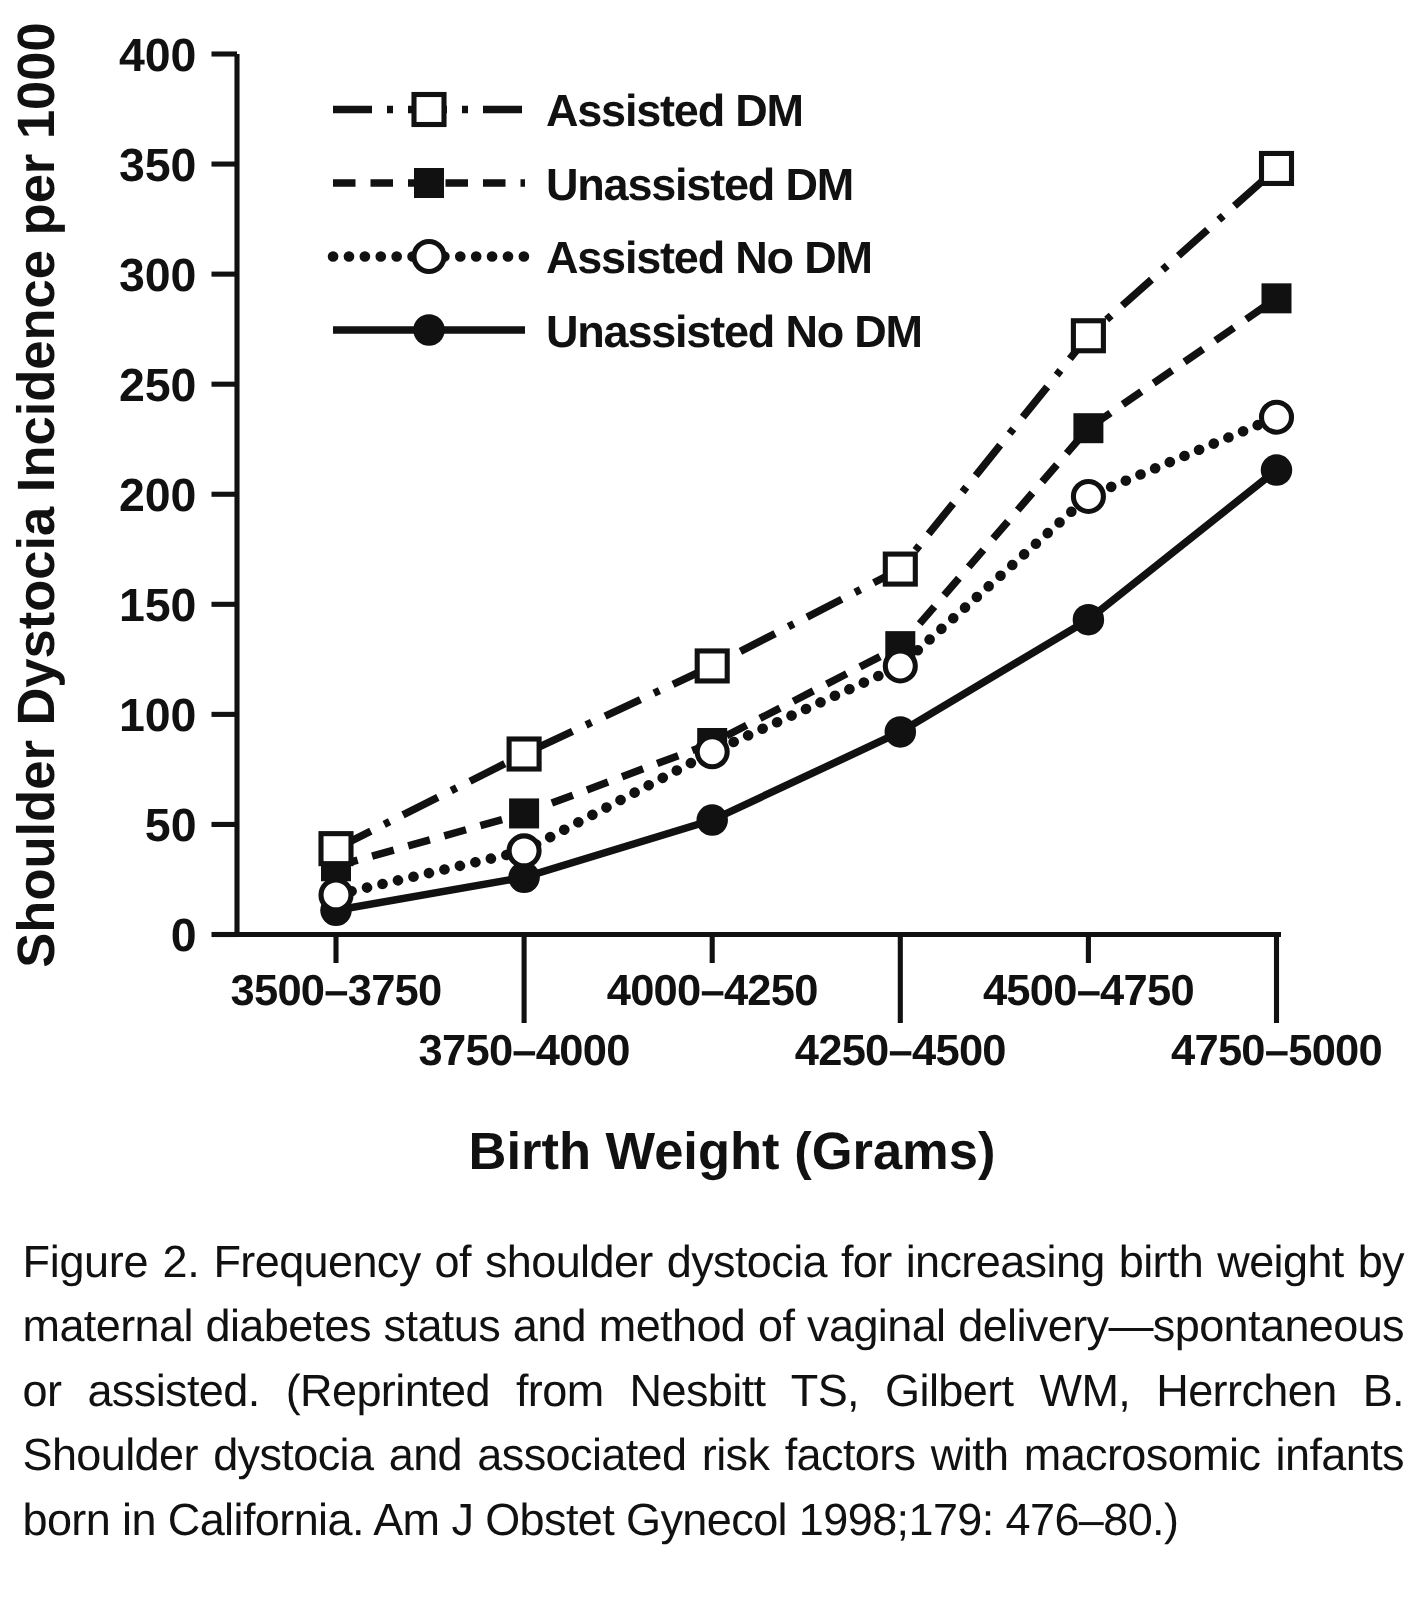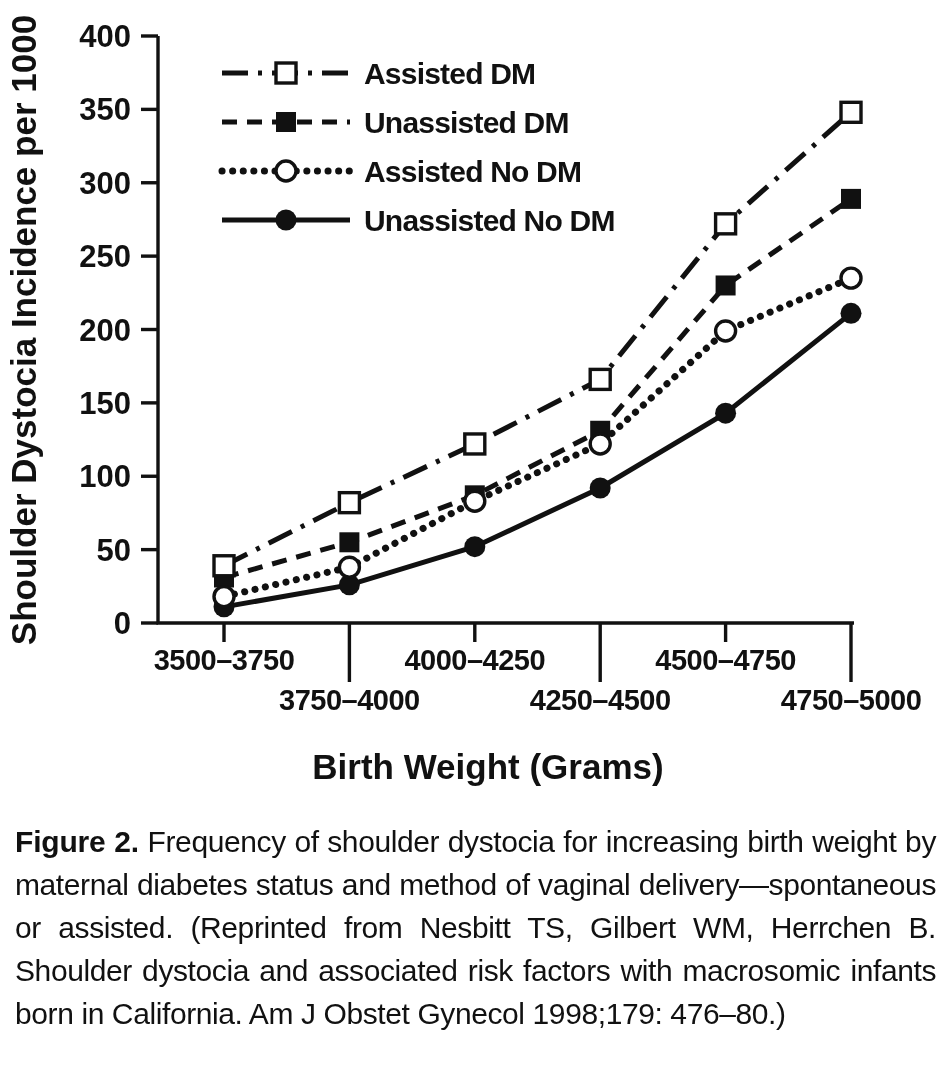--- a/index.html
+++ b/index.html
@@ -6,21 +6,21 @@
   #page{position:relative;width:950px;height:1082px;background:#ffffff;overflow:hidden;
         font-family:"Liberation Sans",sans-serif;color:#111;}
   #chart-wrap{position:absolute;left:0;top:0;width:950px;height:790px;}
   svg text{fill:#111;}
   figure{margin:0;}
   figcaption{
     position:absolute;left:15px;top:820px;width:921px;
     font-size:30px;line-height:43px;text-align:justify;letter-spacing:-0.4px;
     color:#111;
   }
-  figcaption .cap-lead{font-weight:bold;letter-spacing:-0.2px;}
+  figcaption .cap-lead{font-weight:normal;letter-spacing:-0.2px;}
 </style>
 </head>
 <body>
 
 <div id="page">
   <figure>
     <div id="chart-wrap"><svg width="950" height="790" viewBox="0 0 950 790">
           <g stroke="#111111" stroke-width="3.4" fill="none">
             <path d="M 158 36 V 623 H 854"></path>
             <line x1="141" y1="623" x2="158" y2="623"></line>

